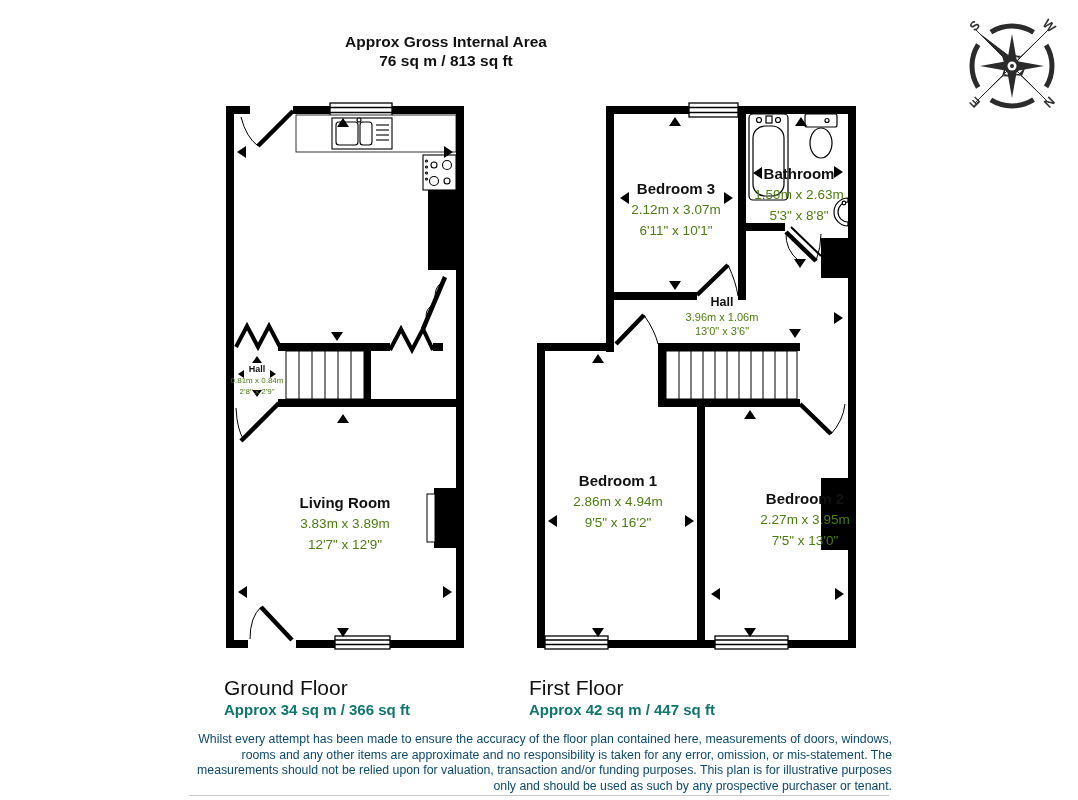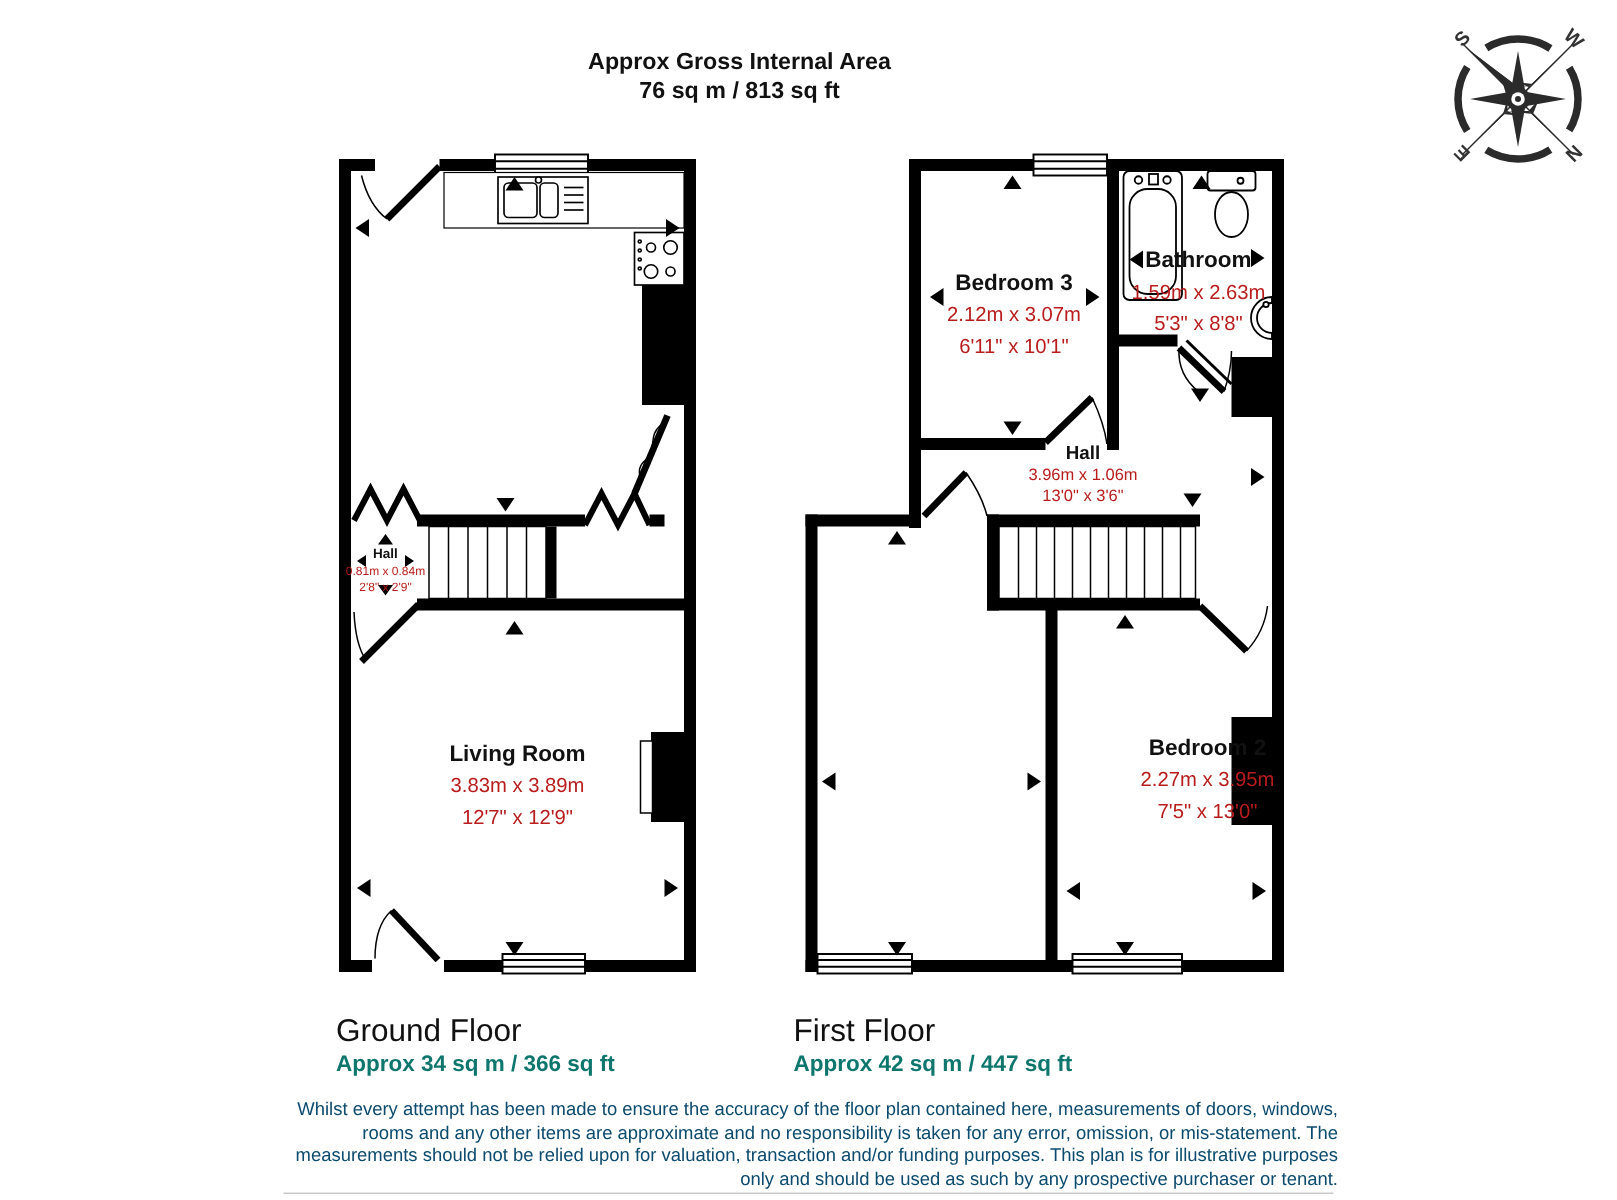--- a/index.html
+++ b/index.html
@@ -1,25 +1,25 @@
 <!DOCTYPE html>
 <html><head>
 <meta charset="utf-8">
 <style>
   html,body{margin:0;padding:0;background:#fff;}
   #page{position:relative;width:1078px;height:800px;background:#fff;overflow:hidden;
         font-family:"Liberation Sans", sans-serif;color:#111;}
   .abs{position:absolute;}
   
-  #header{left:0;top:32px;width:892px;text-align:center;z-index:3;margin-left:47px;}
+  #header{left:0;top:32px;width:892px;text-align:center;z-index:3;}
   #header .h-line{font-weight:bold;font-size:15.5px;line-height:19px;color:#111;}
   
   .room-label{position:absolute;transform:translateX(-50%);text-align:center;z-index:2;white-space:nowrap;}
   .room-name{font-weight:bold;font-size:15px;line-height:21px;color:#111;}
-  .room-dims{font-size:13.5px;line-height:21px;color:#b91c1c;}
+  .room-dims{font-size:13.5px;line-height:21px;color:#4d7c0f;}
   .room-label.mid .room-name{font-size:12.5px;line-height:14.5px;}
   .room-label.mid .room-dims{font-size:11px;line-height:14.5px;}
   .room-label.small .room-name{font-size:9px;line-height:11px;}
   .room-label.small .room-dims{font-size:8px;line-height:11px;}
   
   .floor-caption{position:absolute;font-size:21px;color:#111;z-index:3;}
   .floor-area{position:absolute;font-size:15px;font-weight:bold;color:#0f766e;z-index:3;}
   
   #disclaimer{left:50%;transform:translateX(-50%);top:732px;width:706px;text-align:right;
               font-size:12.3px;line-height:15.5px;color:#0c4a6e;z-index:3;}
@@ -309,20 +309,25 @@
   <div class="room-label" style="left:799px;top:163px;">
     <div class="room-name">Bathroom</div>
     <div class="room-dims">1.59m x 2.63m</div>
     <div class="room-dims">5'3" x 8'8"</div>
   </div>
   <div class="room-label mid" style="left:722px;top:295px;">
     <div class="room-name">Hall</div>
     <div class="room-dims">3.96m x 1.06m</div>
     <div class="room-dims">13'0" x 3'6"</div>
   </div>
+  <div class="room-label" style="left:618px;top:470px;">
+    <div class="room-name">Bedroom 1</div>
+    <div class="room-dims">2.86m x 4.94m</div>
+    <div class="room-dims">9'5" x 16'2"</div>
+  </div>
   <div class="room-label" style="left:771px;top:488px;margin-left:34px;">
     <div class="room-name">Bedroom 2</div>
     <div class="room-dims">2.27m x 3.95m</div>
     <div class="room-dims">7'5" x 13'0"</div>
   </div>
 
   <div class="floor-caption" style="left:224px;top:676px;">Ground Floor</div>
   <div class="floor-area" style="left:224px;top:701px;">Approx 34 sq m / 366 sq ft</div>
   <div class="floor-caption" style="left:529px;top:676px;">First Floor</div>
   <div class="floor-area" style="left:529px;top:701px;">Approx 42 sq m / 447 sq ft</div>

